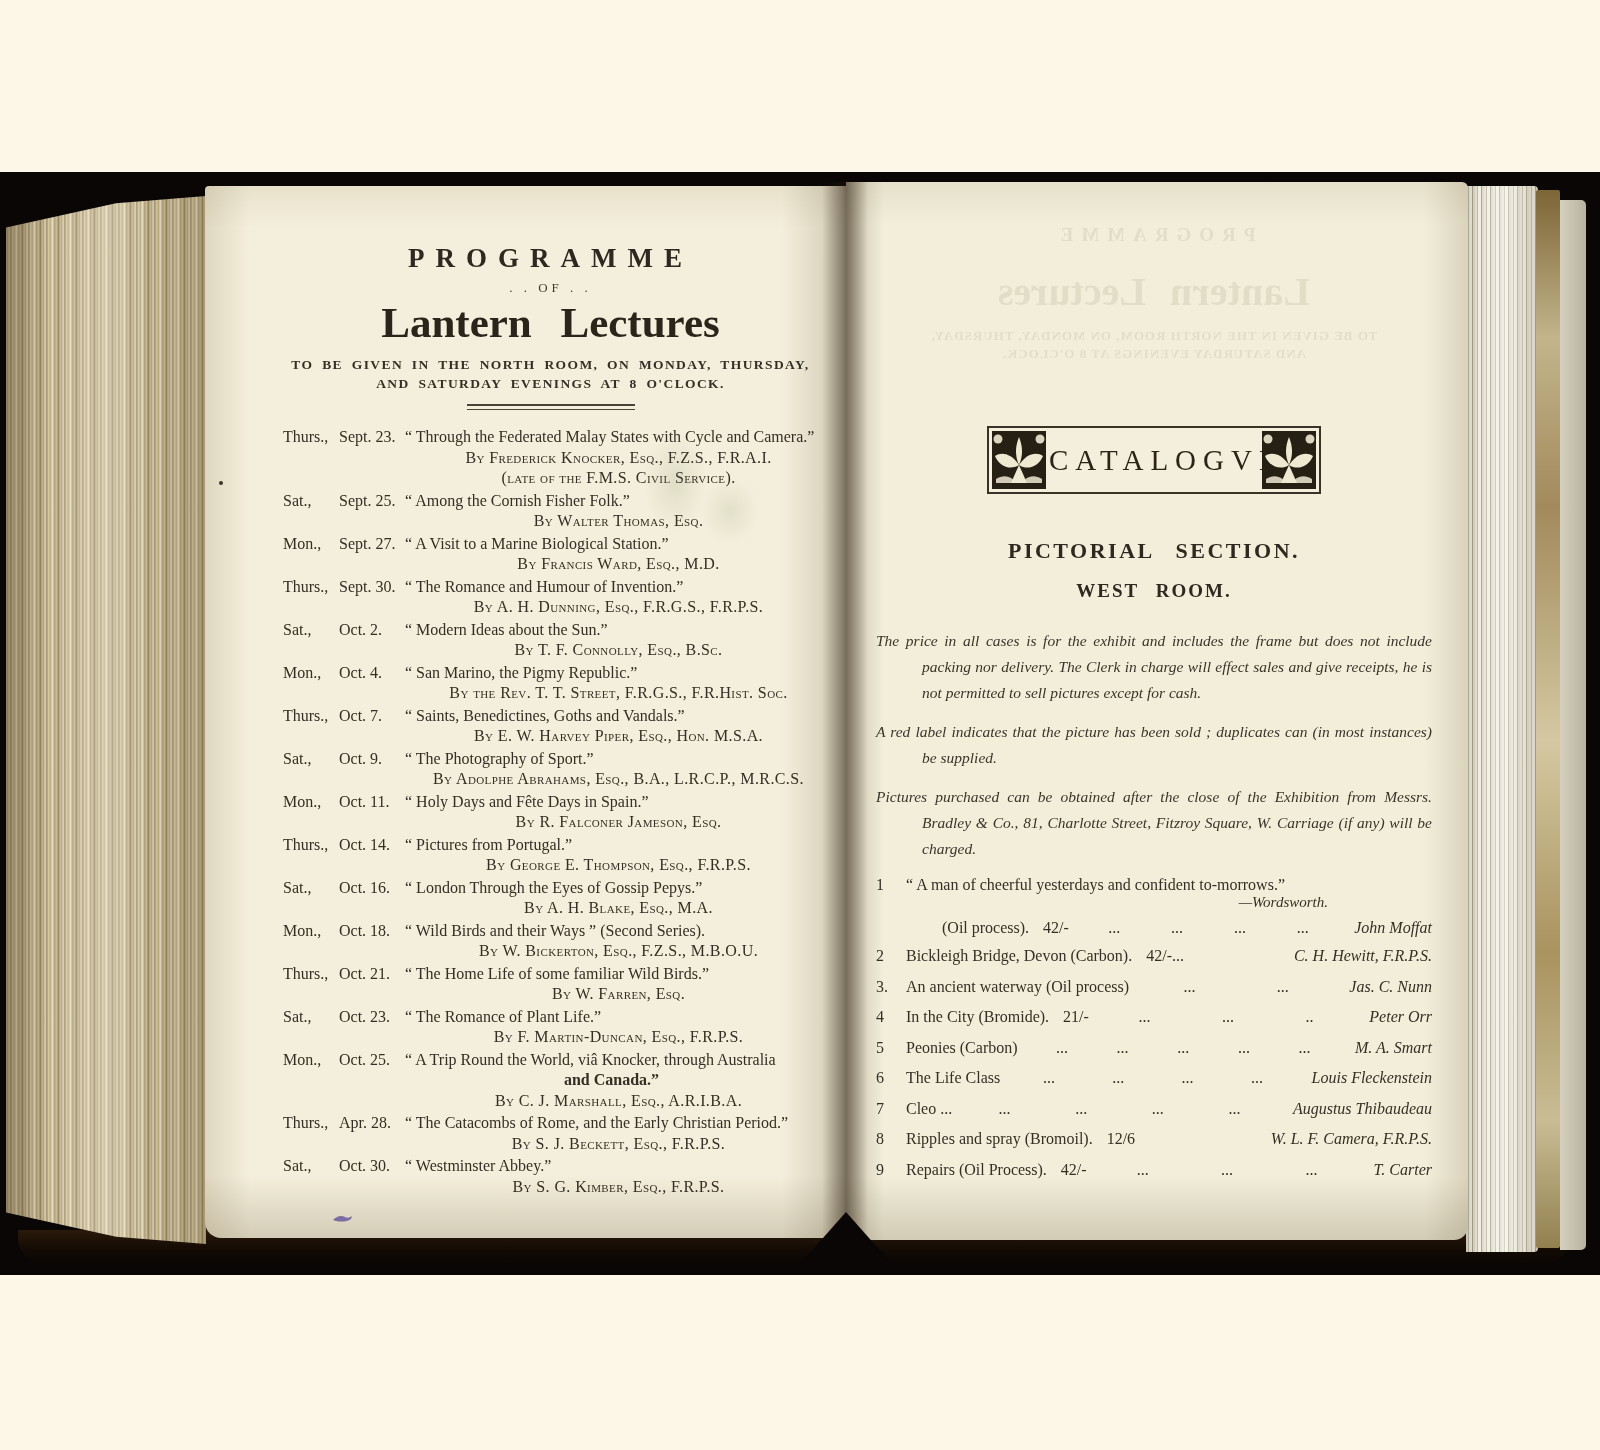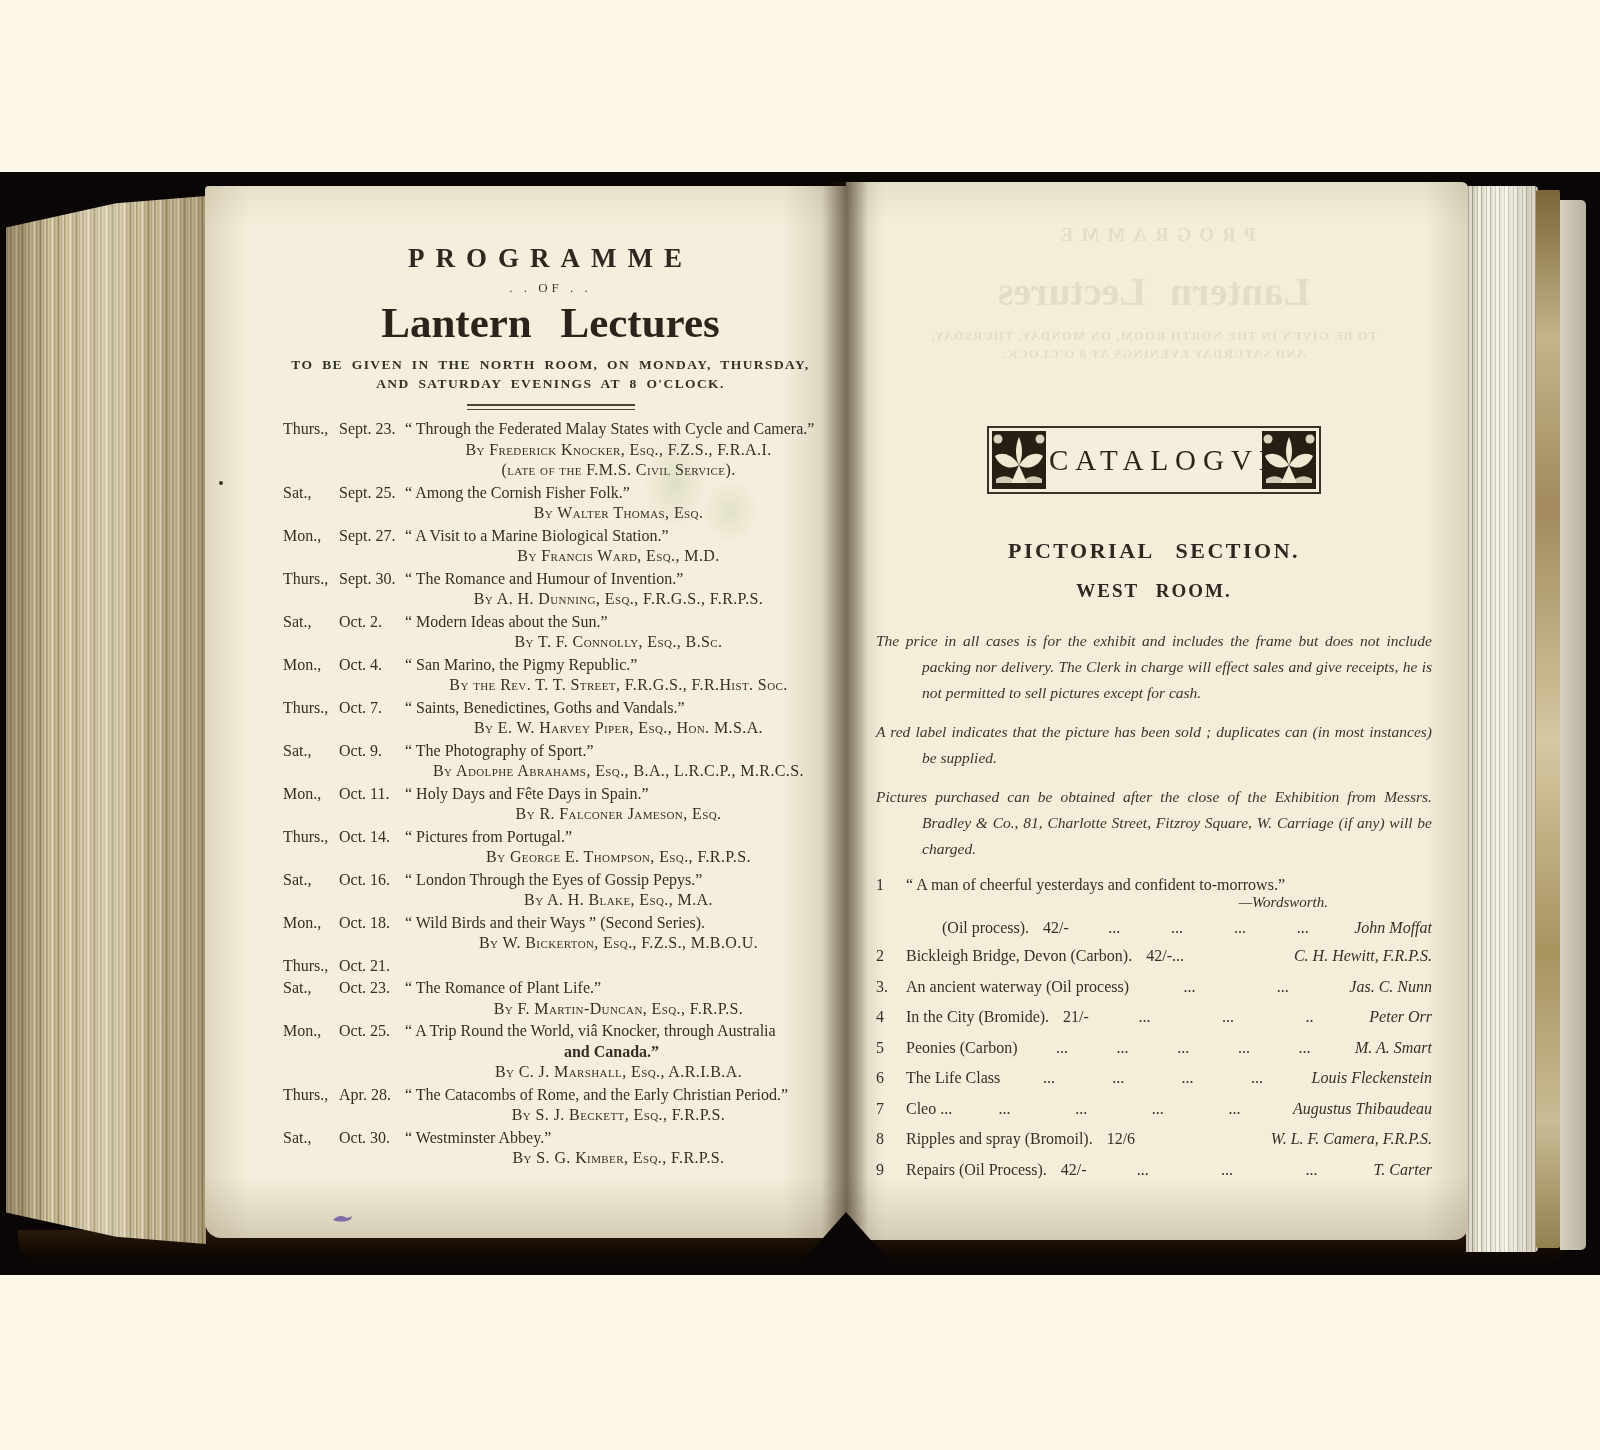--- a/index.html
+++ b/index.html
@@ -49,21 +49,21 @@
       background:linear-gradient(90deg,rgba(35,22,8,0) 0%,rgba(35,22,8,.42) 45%,rgba(35,22,8,.5) 52%,rgba(35,22,8,0) 100%);}
   .gutter-notch{position:absolute;left:800px;top:1212px;width:92px;height:52px;background:#0a0605;
       clip-path:polygon(50% 0,100% 100%,0 100%);}
   
   .hdr{text-align:center;}
   .hdr-title{font-size:27px;font-weight:bold;letter-spacing:11px;color:#2e2820;}
   .hdr-of{font-size:13px;letter-spacing:4px;margin-top:6px;color:#40392d;}
   .hdr-main{font-size:43px;font-weight:bold;word-spacing:18px;margin-top:2px;color:#2a241b;}
   .hdr-venue{font-size:13.5px;font-weight:bold;letter-spacing:1.4px;word-spacing:4px;margin-top:8px;line-height:19px;color:#353026;}
   .double-rule{width:168px;margin:11px auto 0;height:3px;border-top:2.5px solid #4a4336;border-bottom:1px solid #4a4336;}
-  .lectures{margin-top:9px;font-size:16px;line-height:20.5px;}
+  .lectures{margin-top:17px;font-size:16px;line-height:20.5px;}
   .lec-row{display:flex;margin-bottom:2px;}
   .lec-day{width:56px;flex:none;}
   .lec-date{width:66px;flex:none;}
   .lec-body{flex:1;min-width:0;}
   .lec-title{white-space:nowrap;}
   .lec-title.cont{text-align:center;white-space:normal;font-weight:bold;}
   .lec-by{text-align:center;font-variant:small-caps;letter-spacing:.4px;padding-left:14px;}
   .ink-dot{position:absolute;left:14px;top:295px;width:4px;height:4px;border-radius:50%;background:#3a332a;}
   .ghost-blob{position:absolute;border-radius:45%;}
   .blob1{left:438px;top:246px;width:64px;height:100px;background:radial-gradient(closest-side,rgba(120,130,90,.16),rgba(120,130,90,0));}
@@ -221,20 +221,24 @@
           <span class="lec-day">Mon.,</span>
           <span class="lec-date">Oct. 18.</span>
           <div class="lec-body">
             <div class="lec-title">“ Wild Birds and their Ways ” (Second Series).</div>
             <div class="lec-by">By W. Bickerton, Esq., F.Z.S., M.B.O.U.</div>
           </div>
         </div>
         <div class="lec-row">
           <span class="lec-day">Thurs.,</span>
           <span class="lec-date">Oct. 21.</span>
+          <div class="lec-body">
+            <div class="lec-title">“ The Home Life of some familiar Wild Birds.”</div>
+            <div class="lec-by">By W. Farren, Esq.</div>
+          </div>
         </div>
         <div class="lec-row">
           <span class="lec-day">Sat.,</span>
           <span class="lec-date">Oct. 23.</span>
           <div class="lec-body">
             <div class="lec-title">“ The Romance of Plant Life.”</div>
             <div class="lec-by">By F. Martin-Duncan, Esq., F.R.P.S.</div>
           </div>
         </div>
         <div class="lec-row">

